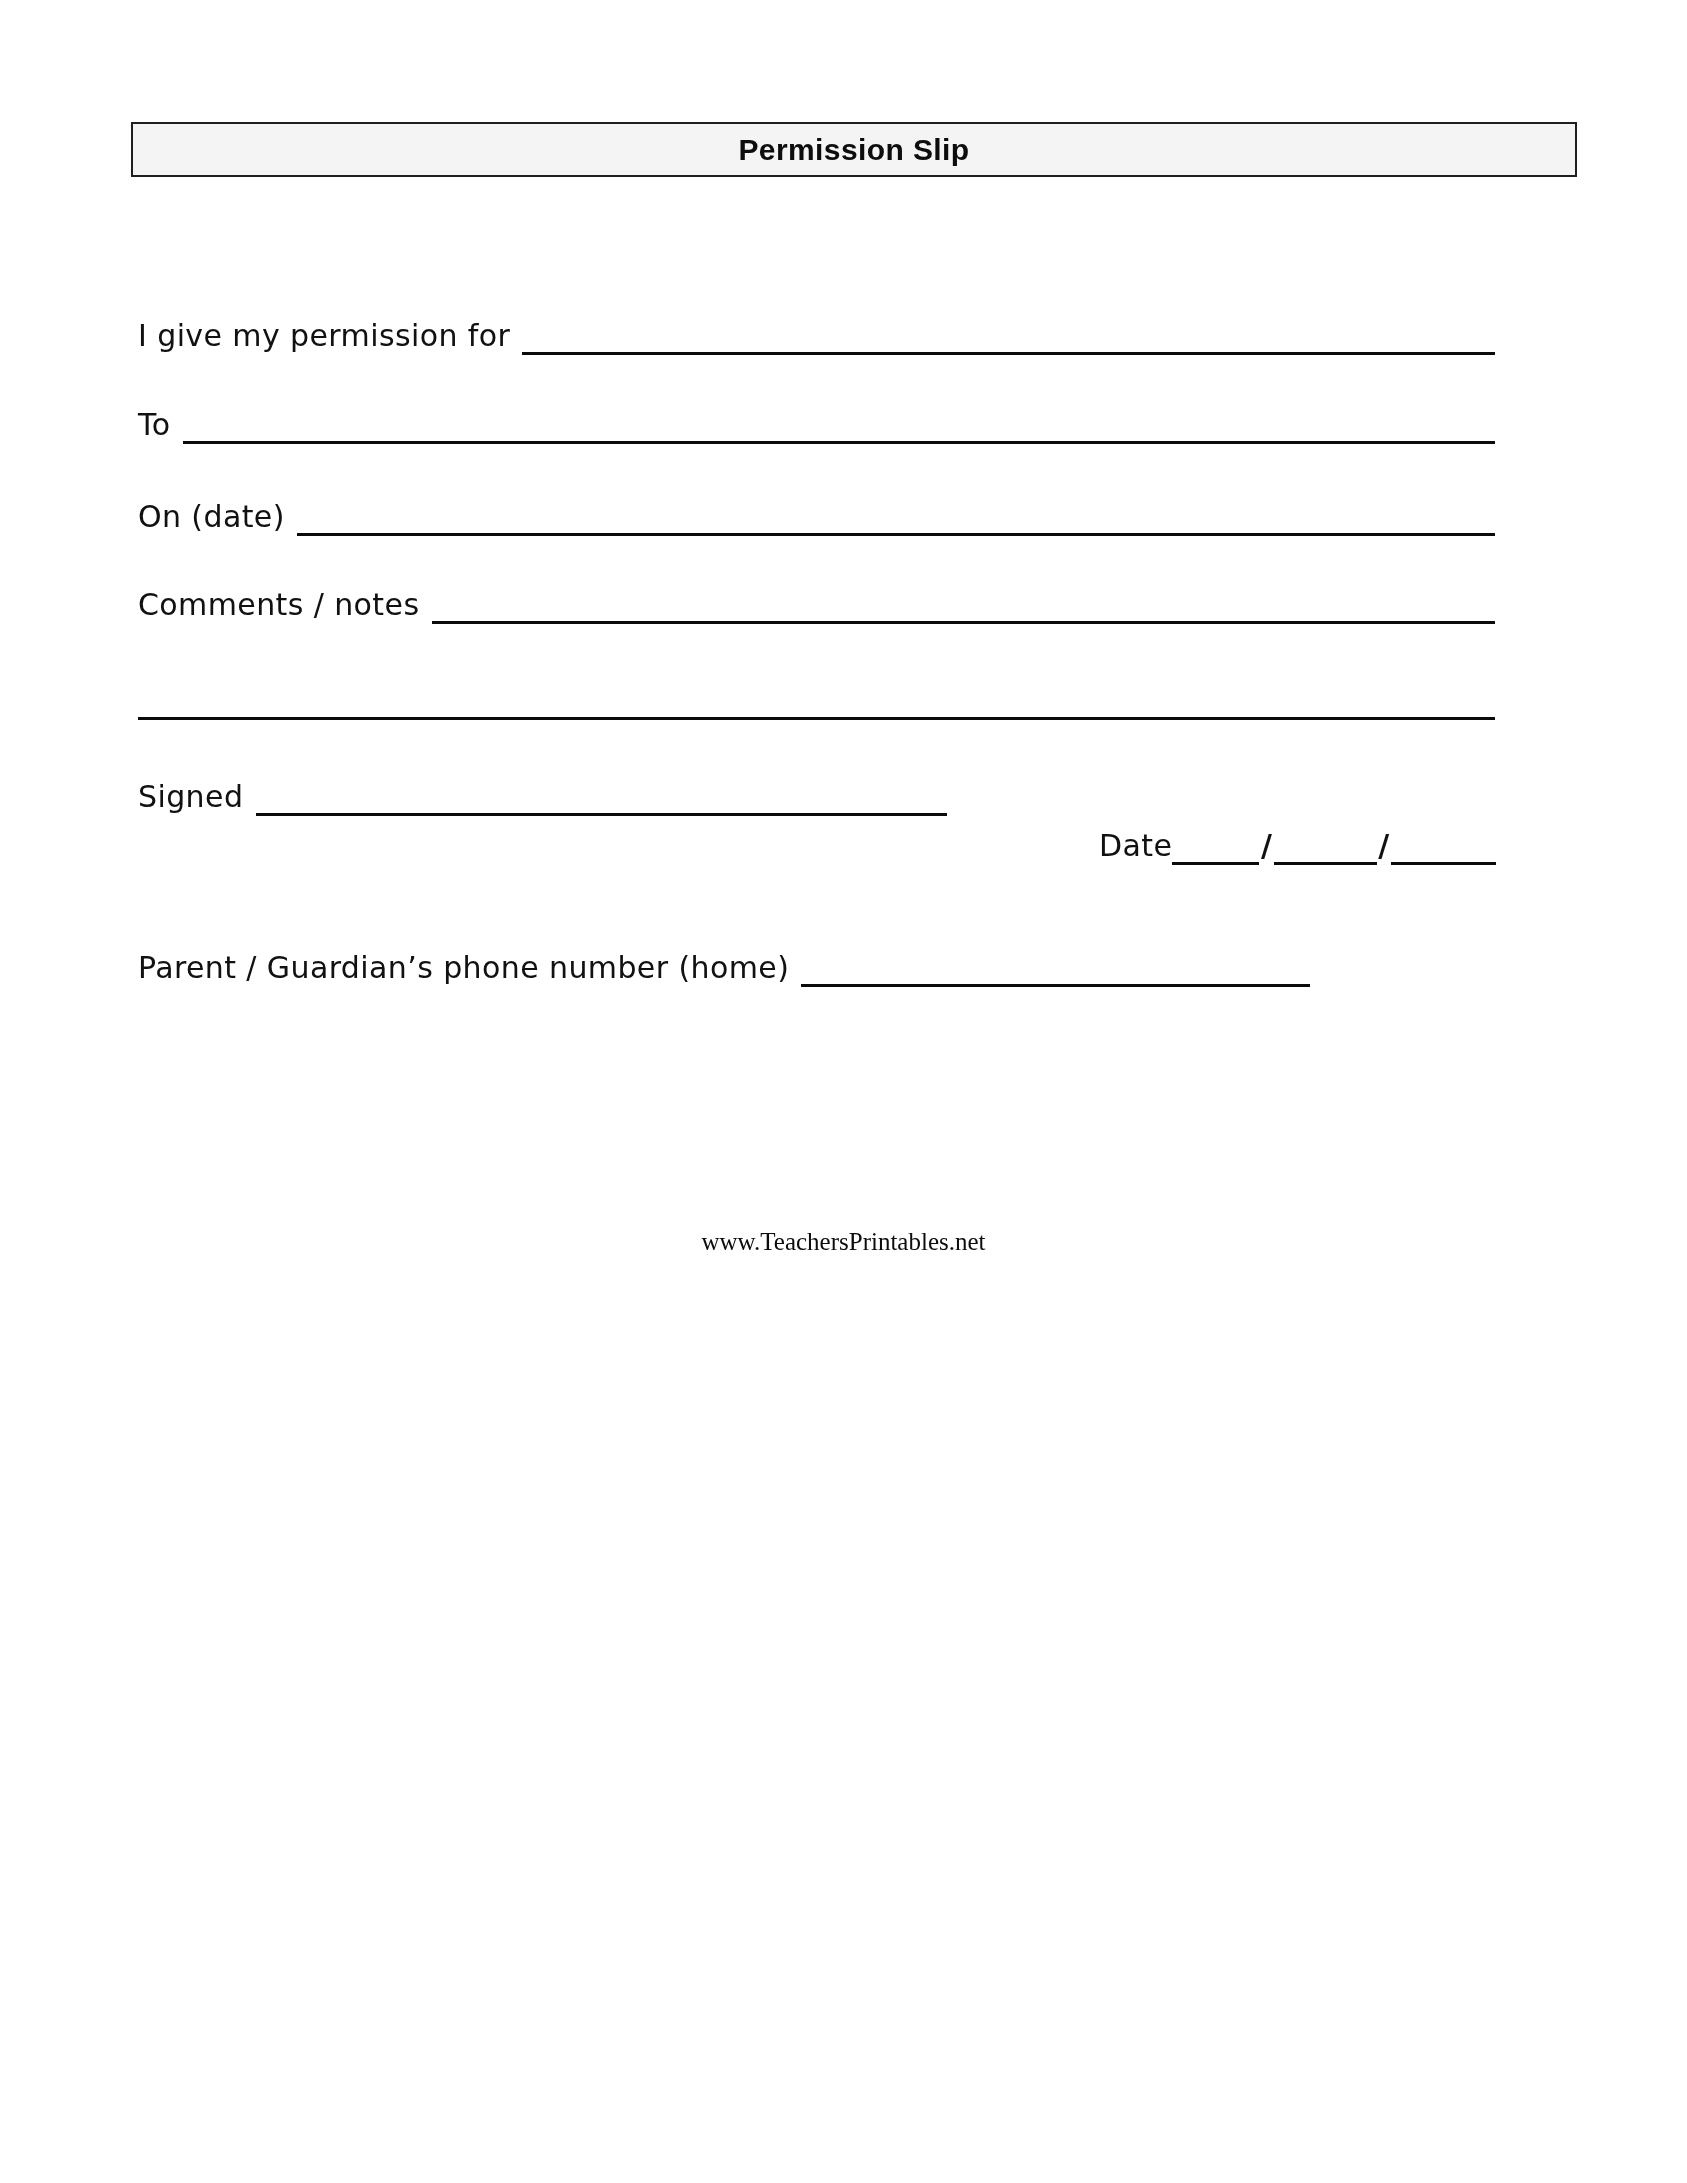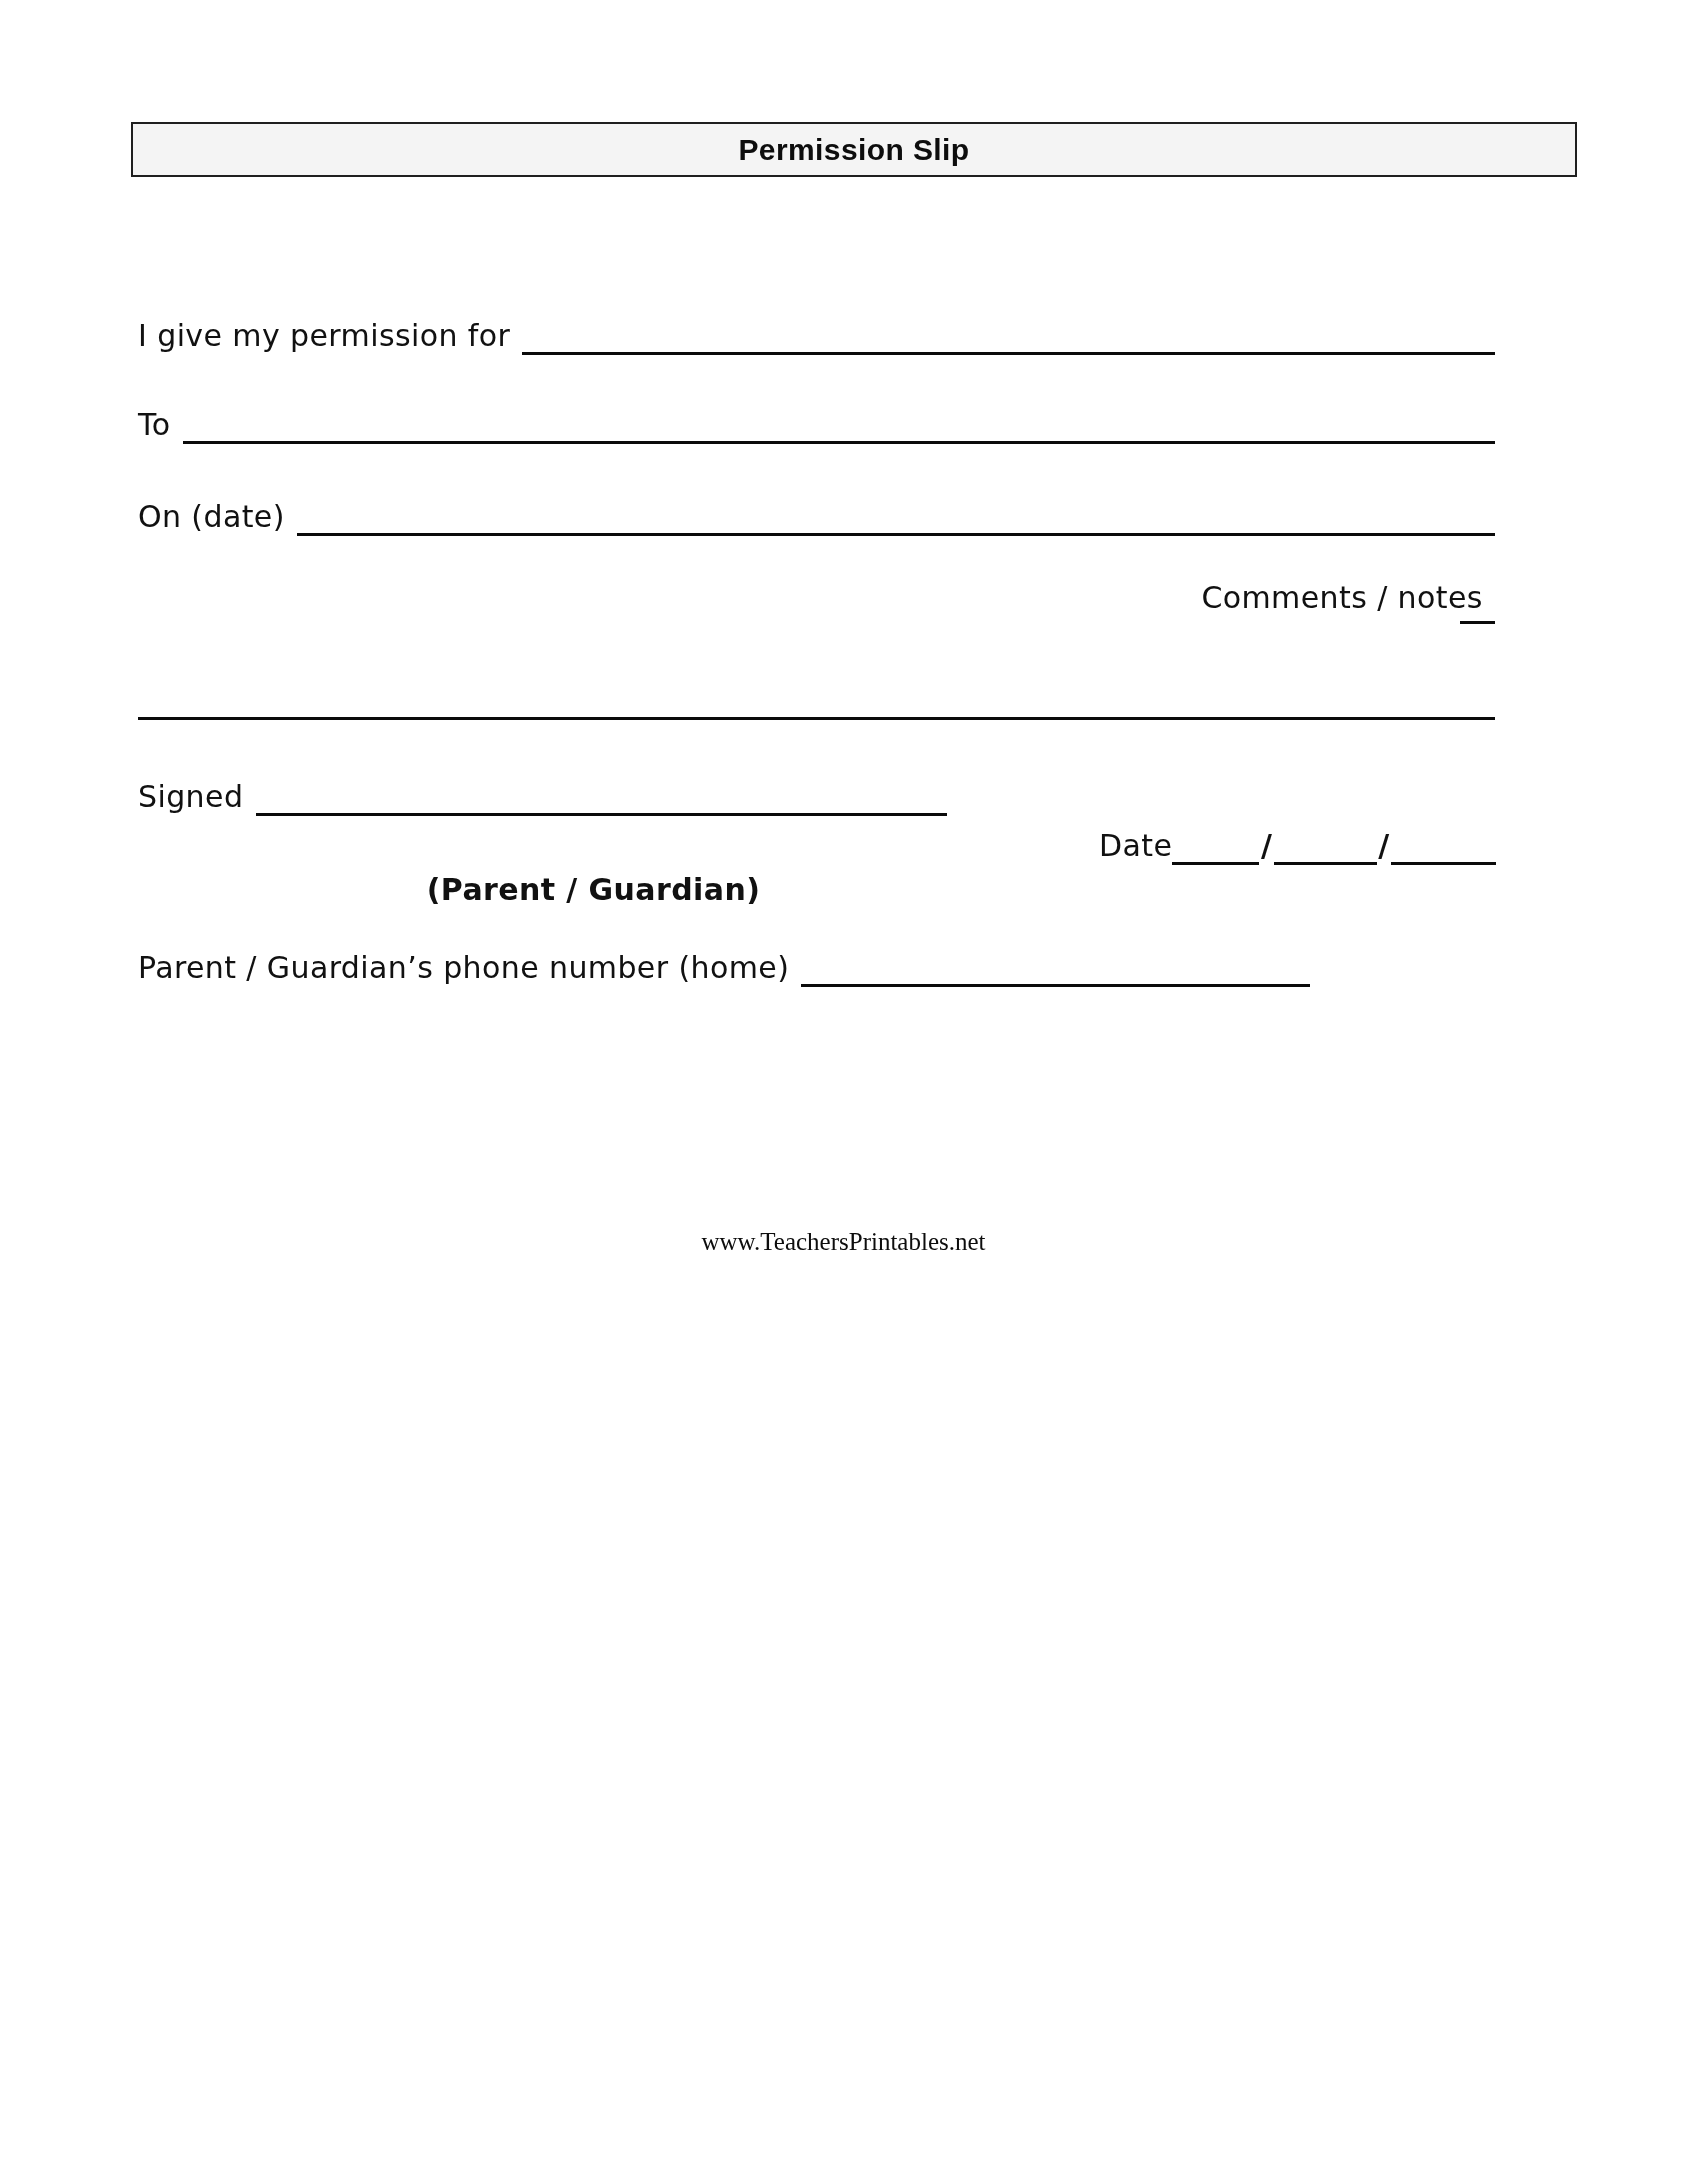--- a/index.html
+++ b/index.html
@@ -59,21 +59,21 @@
   .fill {
     flex: 1 1 auto;
     height: 100%;
     border-bottom: 3.5px solid #0b0b0b;
     min-width: 35px;
   }
 
   .row-permission { top: 310px; width: 1357px; }
   .row-to         { top: 399px; width: 1357px; }
   .row-ondate     { top: 491px; width: 1357px; }
-  .row-comments   { top: 579px; width: 1357px; flex-direction: column; }
+  .row-comments   { top: 579px; width: 1357px; }
 
   .blank-line {
     position: absolute;
     left: 138px;
     top: 717px;
     width: 1357px;
     height: 0;
     border-top: 3.5px solid #0b0b0b;
   }
 
@@ -167,21 +167,20 @@
 
   <div class="date-group">
     <span class="lbl">Date</span>
     <span class="date-seg s1"></span>
     <span class="date-slash">/</span>
     <span class="date-seg s2"></span>
     <span class="date-slash">/</span>
     <span class="date-seg s3"></span>
   </div>
 
-  <div class="signed-caption">(Parent / Guardian)</div>
 
   <div class="row row-phone-home">
     <span class="lbl">Parent / Guardian’s phone number (home)</span>
     <span class="fill"></span>
   </div>
 
 
   <div class="site-footer">www.TeachersPrintables.net</div>
 
 </div>

